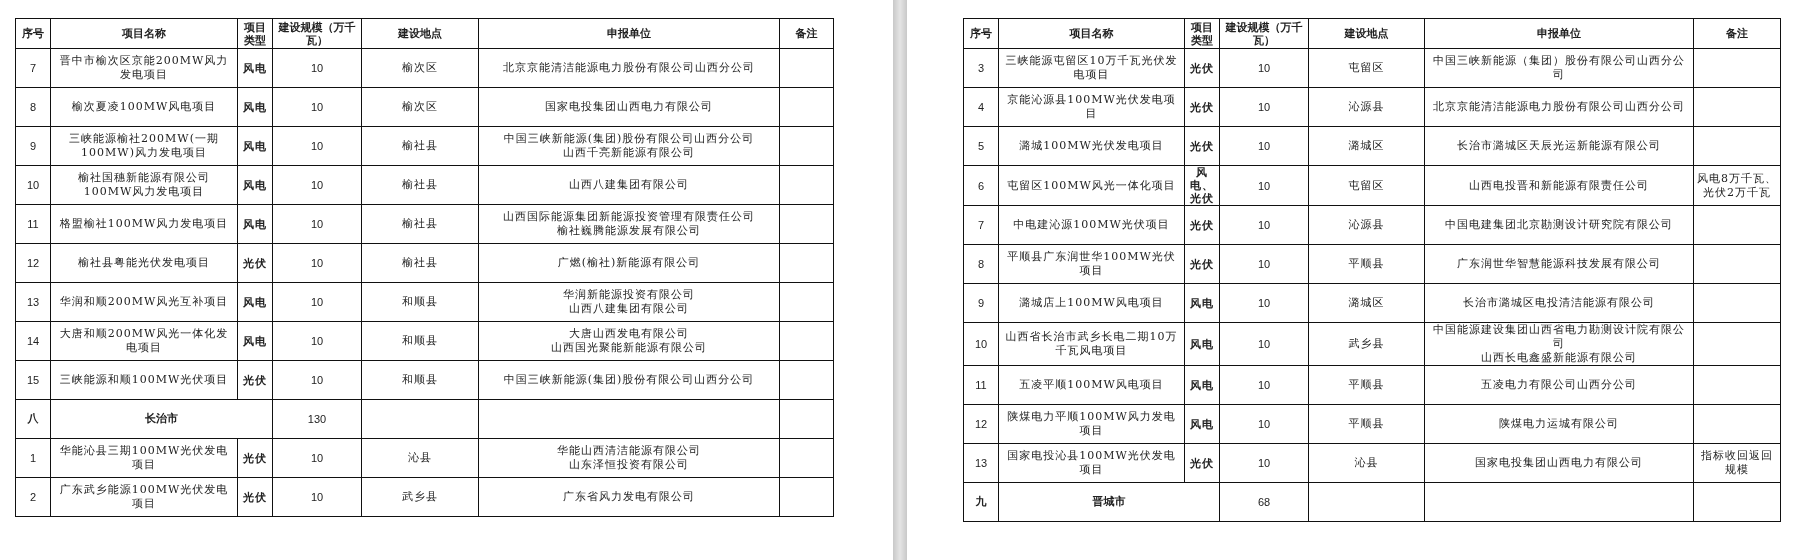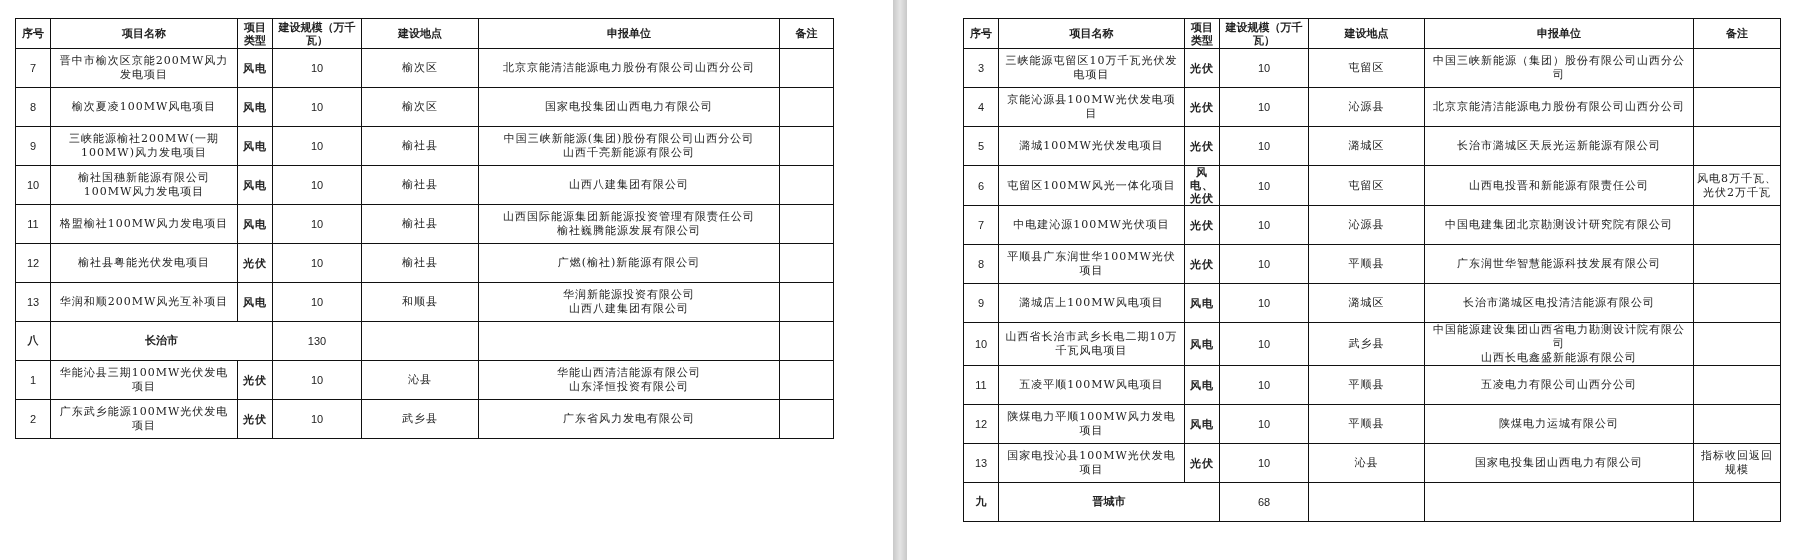--- a/index.html
+++ b/index.html
@@ -111,20 +111,39 @@
         <tr>
           <td class="num">13</td>
           <td class="name">华润和顺200MW风光互补项目</td>
           <td class="type">风电</td>
           <td class="cap">10</td>
           <td class="unit">和顺县</td>
           <td class="unit">华润新能源投资有限公司
 山西八建集团有限公司</td>
           <td class="note"></td>
         </tr>
+        <tr>
+          <td class="num">14</td>
+          <td class="name">大唐和顺200MW风光一体化发电项目</td>
+          <td class="type">风电</td>
+          <td class="cap">10</td>
+          <td class="unit">和顺县</td>
+          <td class="unit">大唐山西发电有限公司
+山西国光聚能新能源有限公司</td>
+          <td class="note"></td>
+        </tr>
+        <tr>
+          <td class="num">15</td>
+          <td class="name">三峡能源和顺100MW光伏项目</td>
+          <td class="type">光伏</td>
+          <td class="cap">10</td>
+          <td class="unit">和顺县</td>
+          <td class="unit">中国三峡新能源(集团)股份有限公司山西分公司</td>
+          <td class="note"></td>
+        </tr>
         <tr class="section">
           <td>八</td>
           <td colspan="2">长治市</td>
           <td class="cap">130</td>
           <td></td>
           <td></td>
           <td></td>
         </tr>
         <tr>
           <td class="num">1</td>

